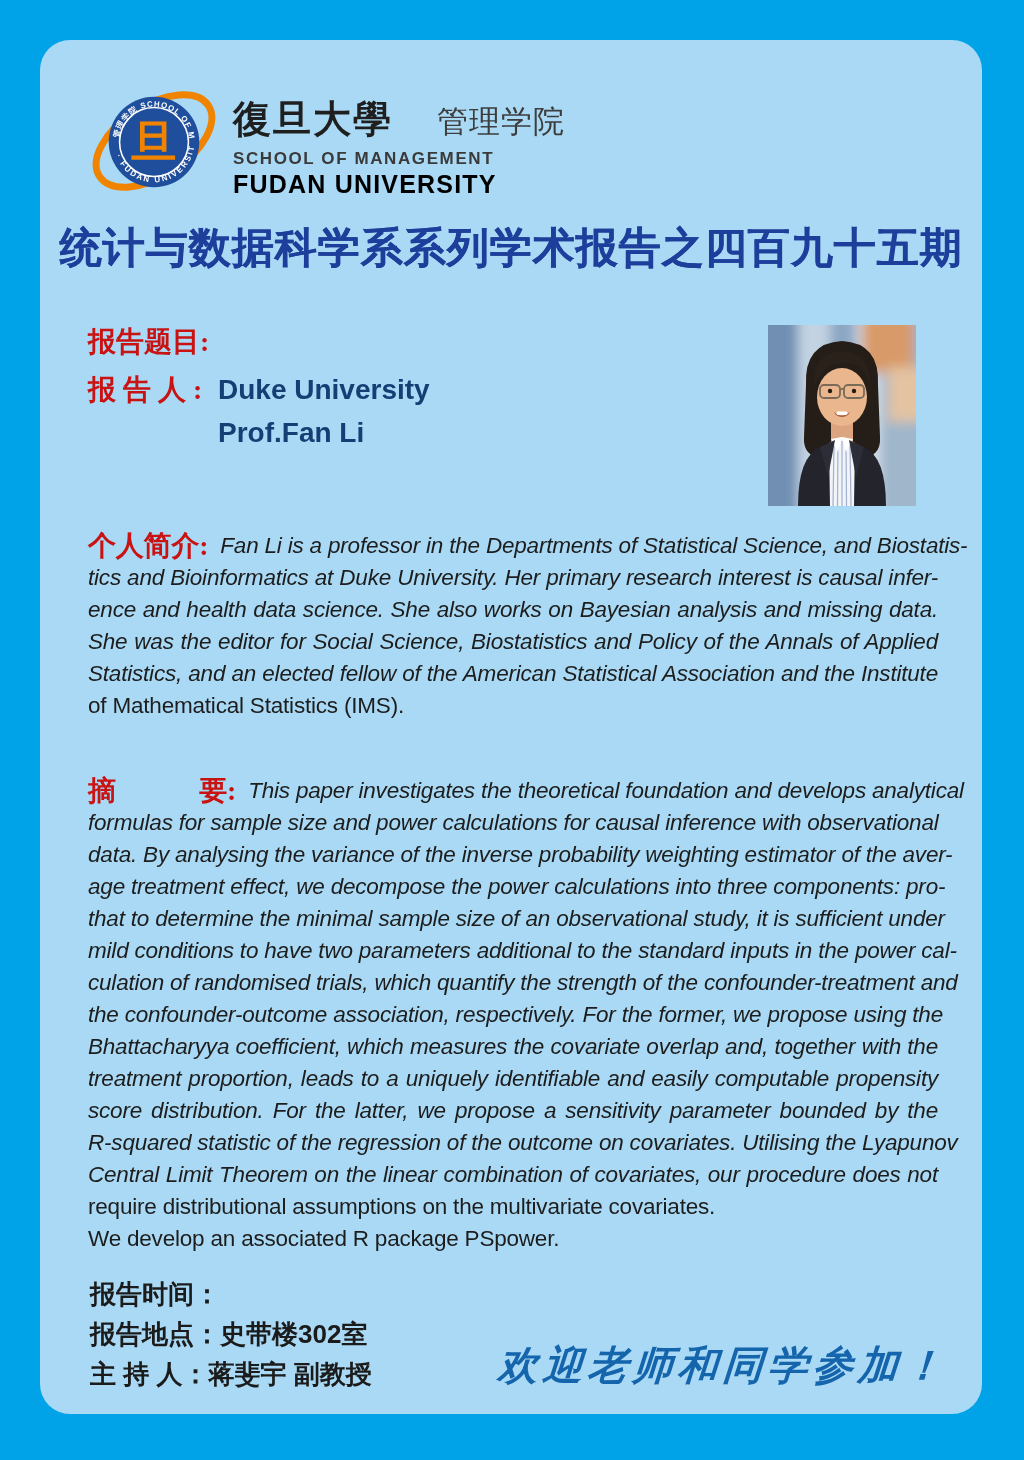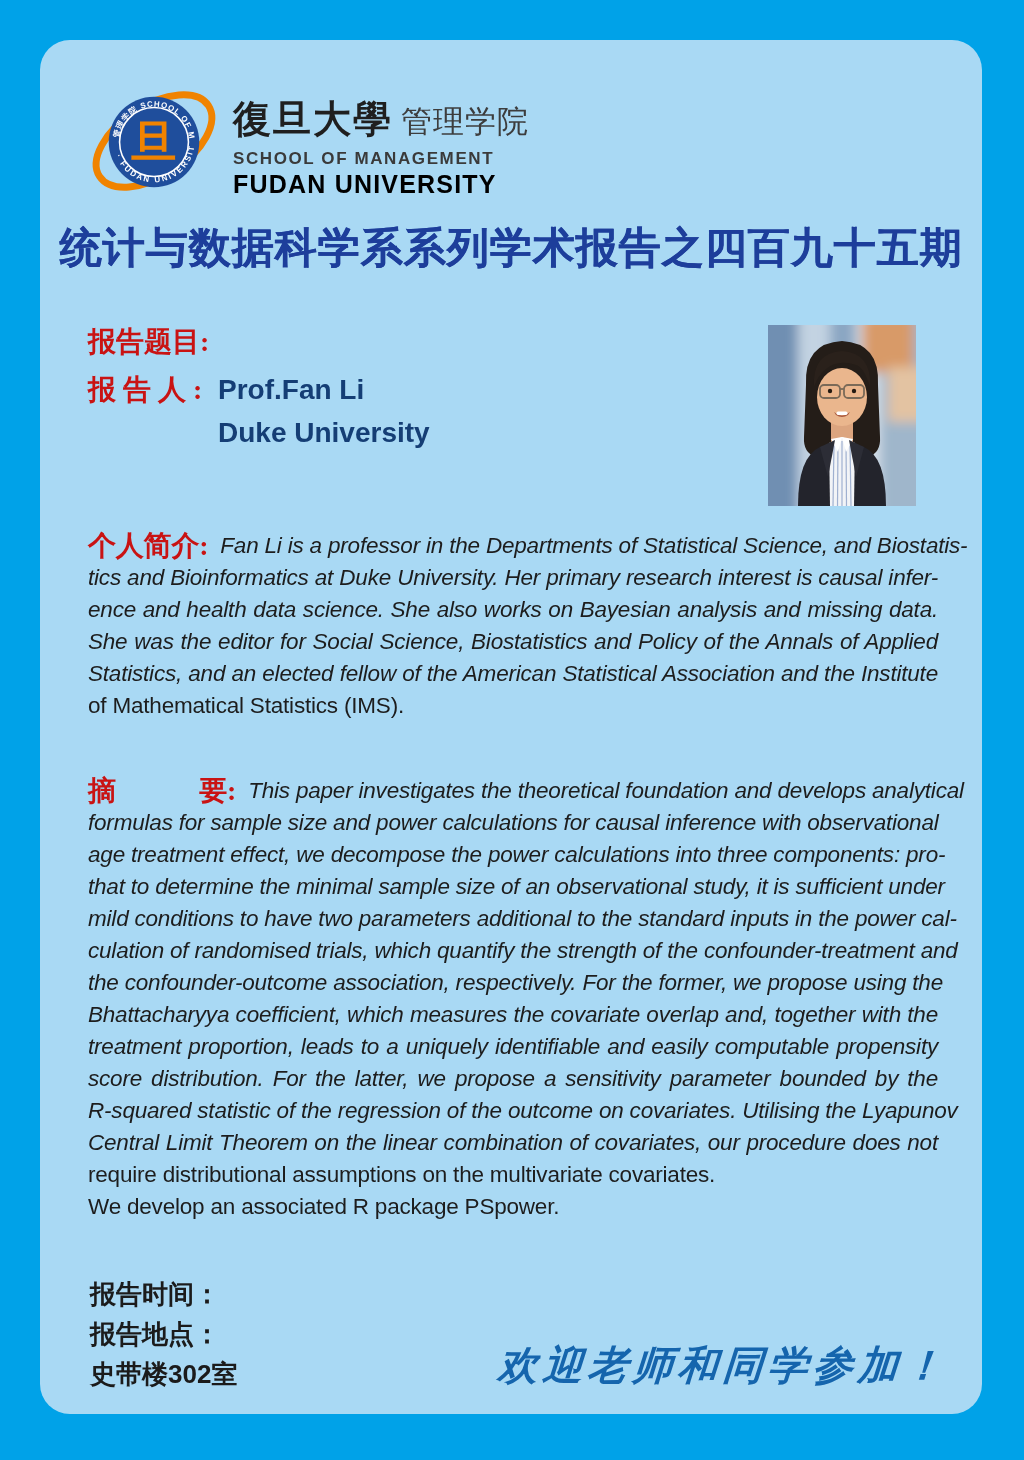--- a/index.html
+++ b/index.html
@@ -23,21 +23,21 @@
 
   
   .logo-row {
     position: absolute;
     left: 45px; top: 40px;
     display: flex;
     align-items: center;
   }
   .emblem { width: 138px; height: 124px; flex: 0 0 auto; }
   .logo-text { margin-left: 10px; margin-top: 8px; }
-  .logo-cn { display: flex; align-items: baseline; white-space: nowrap; }
+  .logo-cn { display: flex; align-items: baseline; white-space: nowrap; gap: 36px; }
   .logo-cn-script {
     font-family: "Liberation Serif", serif;
     font-weight: 700;
     font-size: 38px;
     color: #1f1f1f;
     letter-spacing: 2px;
   }
   .logo-cn-dept {
     font-size: 31px;
     font-weight: 500;
@@ -137,21 +137,21 @@
 
   
   .schedule {
     position: absolute;
     left: 50px; top: 1234px;
     font-size: 26px;
     font-weight: 600;
     color: #1b1b1b;
     line-height: 40px;
   }
-  .sched-row { display: flex; white-space: nowrap; flex-direction: column; }
+  .sched-row { display: flex; white-space: nowrap; }
   .sched-label { white-space: pre; }
 
   
   .welcome {
     position: absolute;
     right: 34px; top: 1298px;
     font-family: "Liberation Serif", serif;
     font-size: 40px;
     font-weight: 800;
     font-style: italic;
@@ -196,22 +196,22 @@
 
     <div class="series-title">统计与数据科学系系列学术报告之四百九十五期</div>
 
     <div class="talk">
       <div class="talk-row">
         <span class="script-label">报告题目:</span>
       </div>
       <div class="talk-row">
         <span class="script-label">报 告 人 :</span>
         <div class="talk-speaker-lines">
+          <div>Duke University</div>
           <div>Prof.Fan Li</div>
-          <div>Duke University</div>
         </div>
       </div>
     </div>
 
     <div class="photo">
       <svg viewBox="0 0 148 181">
         <defs>
           <clipPath id="pclip">
               <rect width="148" height="181"></rect>
             </clipPath>
@@ -268,20 +268,21 @@
           <div class="jline">Statistics, and an elected fellow of the American Statistical Association and the Institute</div>
           <div class="jline-last">of Mathematical Statistics (IMS).</div>
         </div>
     </div>
 
     <div class="para abstract-para">
       <span class="inline-label">摘　　　要:</span>
       <div>
           <div class="jline">This paper investigates the theoretical foundation and develops analytical</div>
           <div class="jline">formulas for sample size and power calculations for causal inference with observational</div>
+          <div class="jline">data. By analysing the variance of the inverse probability weighting estimator of the aver-</div>
           <div class="jline">age treatment effect, we decompose the power calculations into three components: pro-</div>
           <div class="jline">that to determine the minimal sample size of an observational study, it is sufficient under</div>
           <div class="jline">mild conditions to have two parameters additional to the standard inputs in the power cal-</div>
           <div class="jline">culation of randomised trials, which quantify the strength of the confounder-treatment and</div>
           <div class="jline">the confounder-outcome association, respectively. For the former, we propose using the</div>
           <div class="jline">Bhattacharyya coefficient, which measures the covariate overlap and, together with the</div>
           <div class="jline">treatment proportion, leads to a uniquely identifiable and easily computable propensity</div>
           <div class="jline">score distribution. For the latter, we propose a sensitivity parameter bounded by the</div>
           <div class="jline">R-squared statistic of the regression of the outcome on covariates. Utilising the Lyapunov</div>
           <div class="jline">Central Limit Theorem on the linear combination of covariates, our procedure does not</div>
@@ -291,18 +292,22 @@
     </div>
 
     <div class="schedule">
       <div class="sched-row">
         <span class="sched-label">报告时间：</span>
       </div>
       <div class="sched-row">
         <span class="sched-label">报告地点：</span>
         <span>史带楼302室</span>
       </div>
+      <div class="sched-row">
+        <span class="sched-label">主 持 人：</span>
+        <span>蒋斐宇 副教授</span>
+      </div>
     </div>
 
     <div class="welcome">欢迎老师和同学参加！</div>
 
   </div>
 </div>
 
 </body></html>

